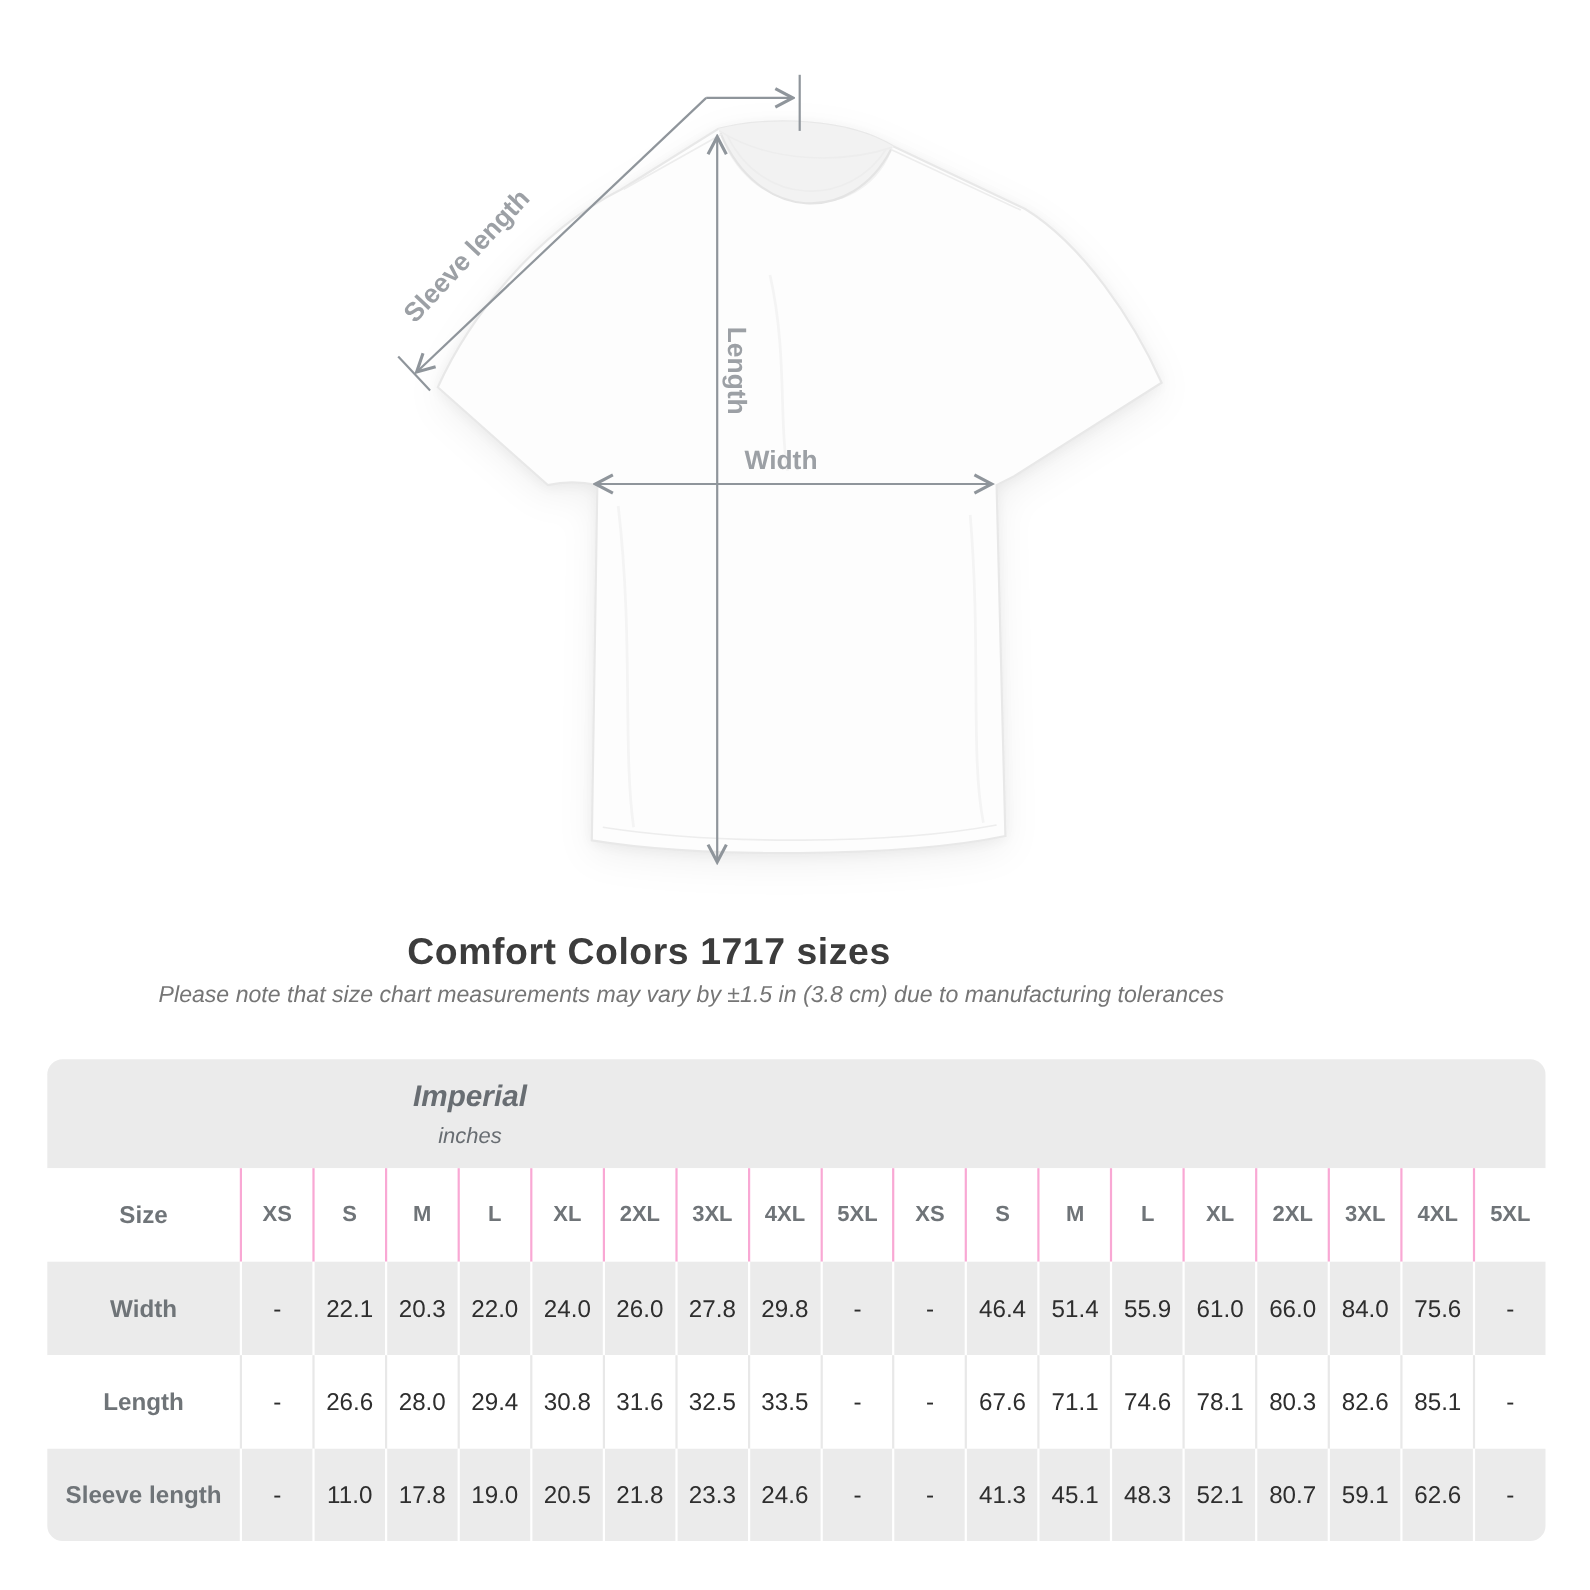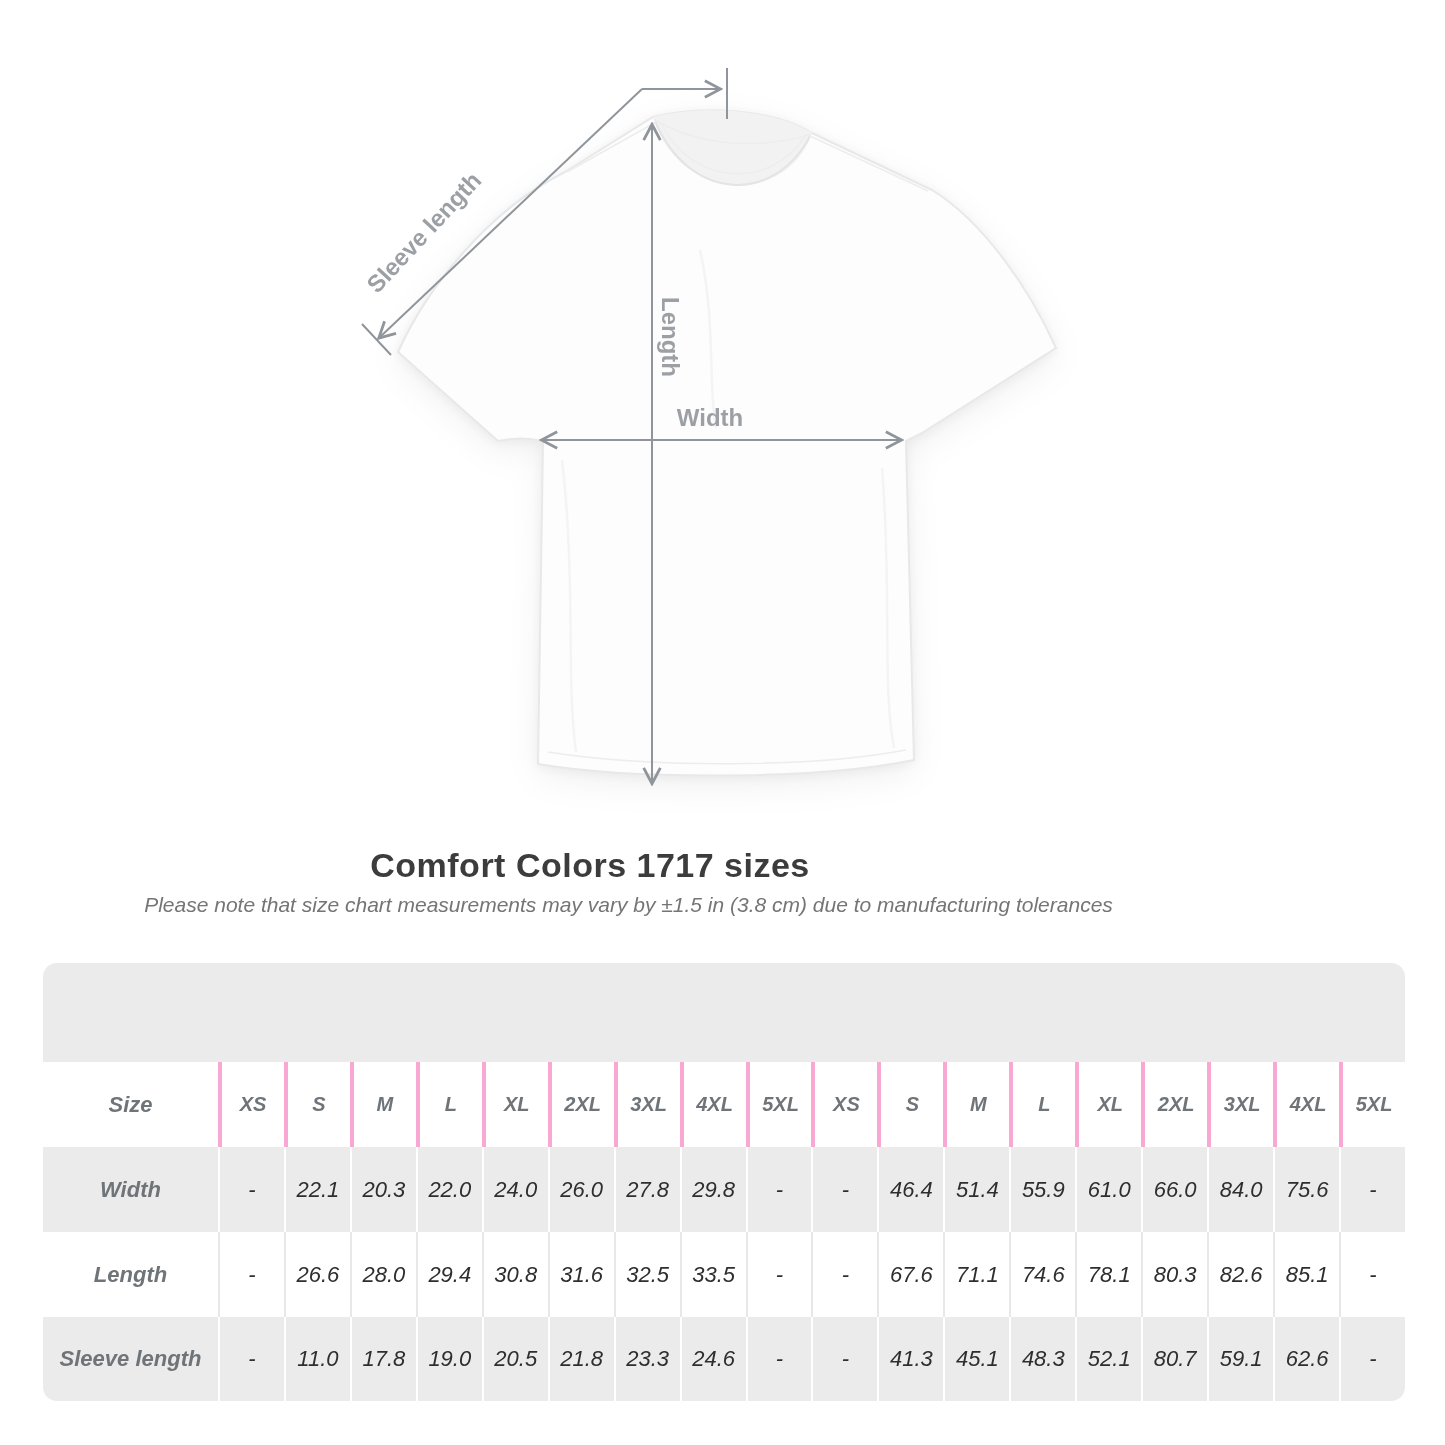--- a/index.html
+++ b/index.html
@@ -29,27 +29,27 @@
   .sizetable{position:absolute;left:43px;top:963px;width:1362px;}
   .band{
     display:grid;grid-template-columns:175px repeat(18,1fr);height:99px;
     background:#ebebeb;border-radius:14px 14px 0 0;
   }
   .band .section{display:flex;flex-direction:column;align-items:center;justify-content:center;gap:10px;}
   .section-imperial{grid-column:1/11;}
   .section-metric{grid-column:11/20;}
   .section-name{font-size:27px;font-weight:bold;font-style:italic;color:#686d72;}
   .section-unit{font-size:20px;font-style:italic;color:#686d72;}
-  .row{display:grid;grid-template-columns:175px repeat(18,1fr);font-style:italic;}
+  .row{display:grid;grid-template-columns:175px repeat(18,1fr);}
   .r-sizes{height:85px;background:#ffffff;}
   .r-width{height:85px;background:#ebebeb;}
   .r-length{height:85px;background:#ffffff;}
   .r-sleeve{height:84px;background:#ebebeb;border-radius:0 0 14px 14px;}
   .cell{display:flex;align-items:center;justify-content:center;box-sizing:border-box;}
-  .r-sizes .cell + .cell{border-left:4px solid #f9a8d4;}
+  .r-sizes .cell + .cell{border-left:2px solid #f9a8d4;}
   .r-length .cell + .cell{border-left:2px solid #e8e8e8;}
   .r-width .cell + .cell,.r-sleeve .cell + .cell{border-left:2px solid #ffffff;}
   .rowlabel{font-weight:bold;font-size:22px;color:#6f7478;}
   .sizehead{font-weight:bold;font-size:20px;color:#6f7478;}
   .value{font-size:22px;color:#2e2e2e;}
 </style>
 </head>
 <body>
 
 <svg class="diagram" width="1445" height="845" viewBox="0 0 1445 845">
@@ -99,20 +99,24 @@
   <text class="mlabel" transform="translate(662,337) rotate(90)" text-anchor="middle">Length</text>
   <text class="mlabel" x="710" y="426" text-anchor="middle">Width</text>
 </svg>
 
 <h1 class="page-title">Comfort Colors 1717 sizes</h1>
 <p class="subtitle">Please note that size chart measurements may vary by ±1.5 in (3.8 cm) due to manufacturing tolerances</p>
 
 <div class="sizetable">
 
   <div class="band">
+    <div class="section section-imperial">
+      <div class="section-name">Imperial</div>
+      <div class="section-unit">inches</div>
+    </div>
   </div>
 
   <div class="row r-sizes">
     <div class="cell rowlabel">Size</div>
     <div class="cell sizehead">XS</div>
     <div class="cell sizehead">S</div>
     <div class="cell sizehead">M</div>
     <div class="cell sizehead">L</div>
     <div class="cell sizehead">XL</div>
     <div class="cell sizehead">2XL</div>

